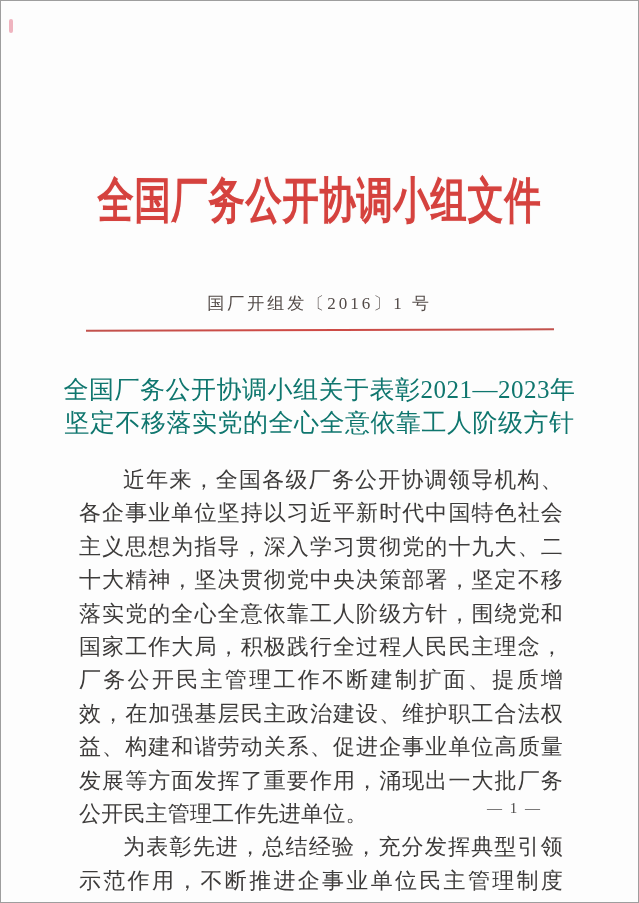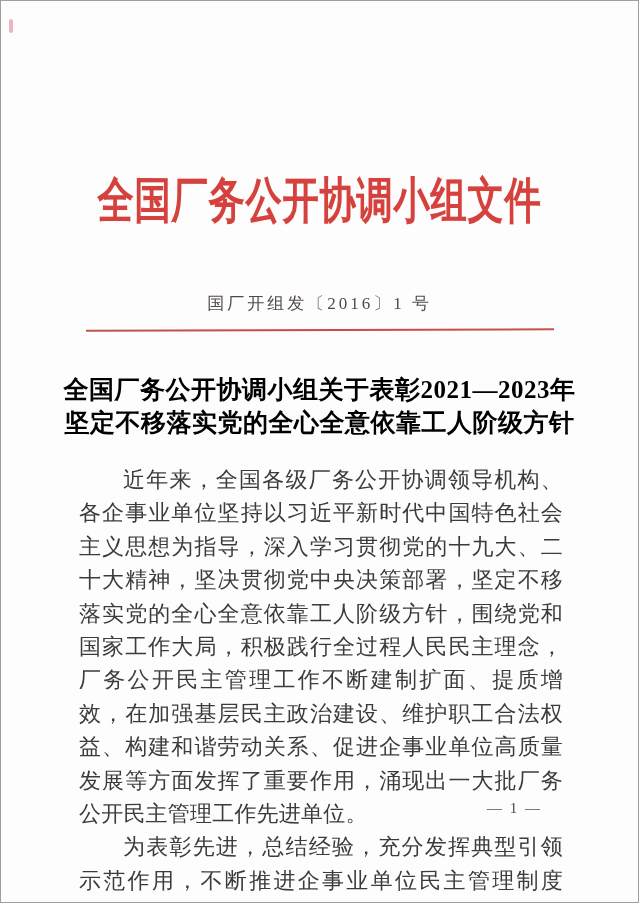--- a/index.html
+++ b/index.html
@@ -63,23 +63,23 @@
     transform: rotate(-0.18deg);
   }
   .doc-heading {
     position: absolute;
     top: 372px;
     left: 0;
     right: 0;
     margin: 0;
     text-align: center;
     font-size: 25px;
-    font-weight: bold;
+    font-weight: normal;
     line-height: 33px;
-    color: #000000;
+    color: #0f766e;
     letter-spacing: 0.5px;
   }
   .doc-body {
     position: absolute;
     top: 462px;
     left: 78px;
     width: 484px;
     font-size: 22px;
     line-height: 33.4px;
     color: #3d3b3a;

